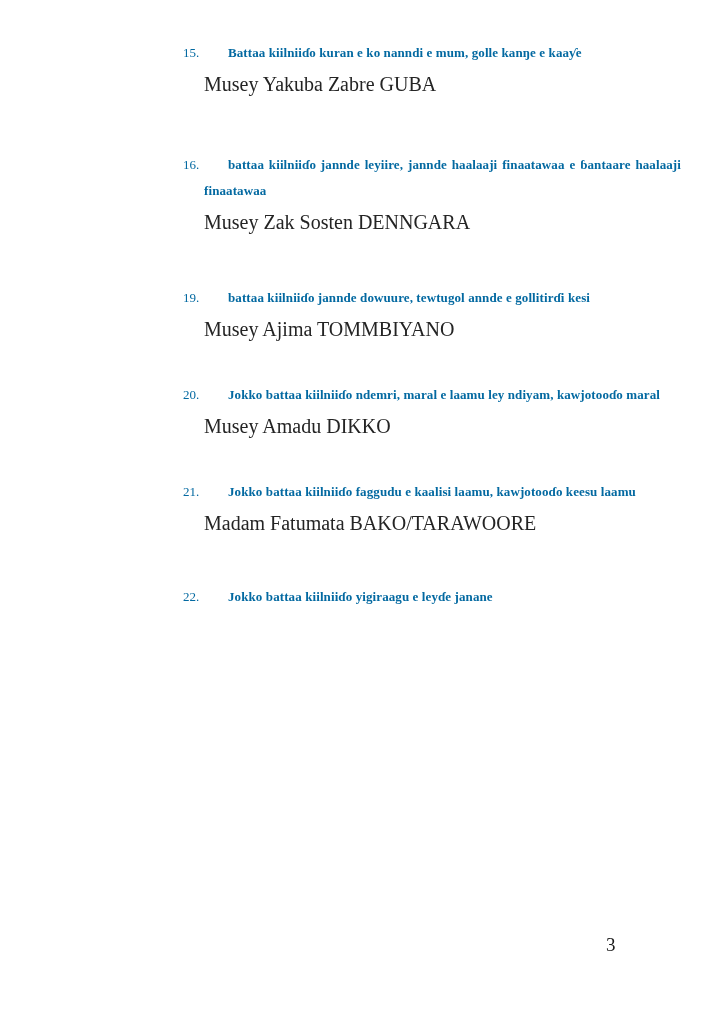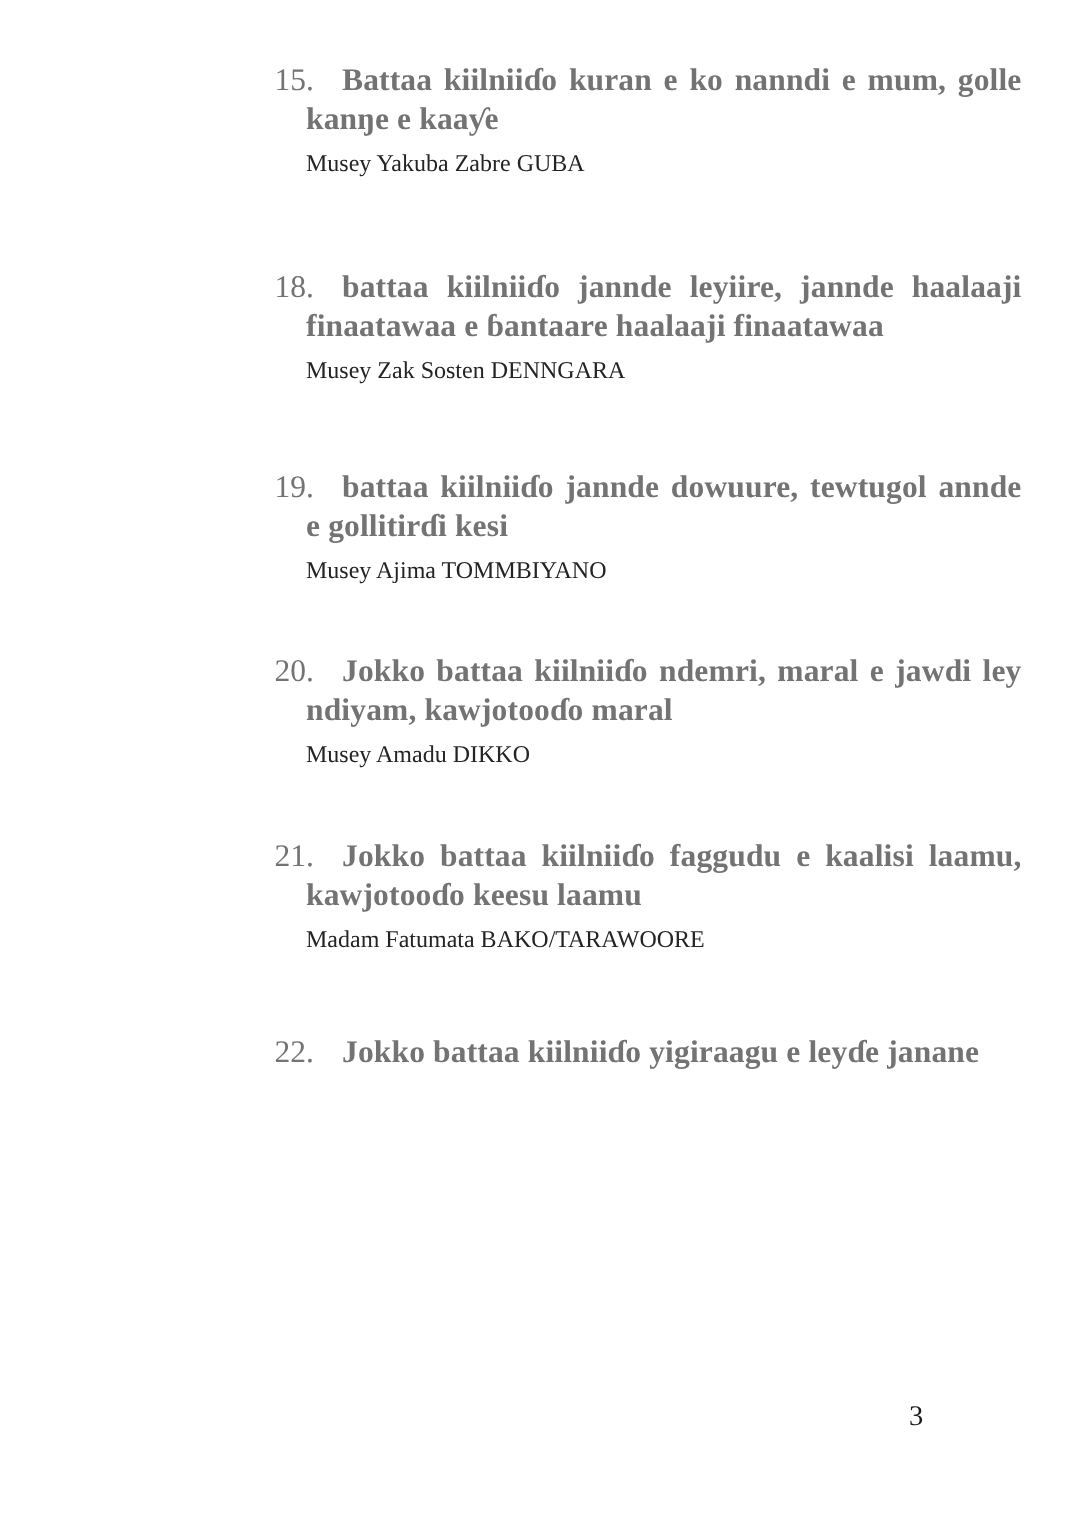--- a/index.html
+++ b/index.html
@@ -11,39 +11,39 @@
     overflow: hidden;
   }
   .page {
     position: relative;
     width: 725px; height: 1024px;
     background: #ffffff;
     padding: 40px 44px 0 204px; 
   }
   .doc-item { }
   .item-heading {
-    font-size: 21px;
+    font-size: 13px;
     line-height: 26px;
     text-align: justify;
     text-indent: -21px;      
-    color: #737373;
+    color: #0369a1;
   }
   .item-num {
     display: inline-block;
     width: 45px;             
     font-weight: normal;
     text-indent: 0;
     text-align: left;
   }
   .item-title {
     font-weight: bold;
     letter-spacing: 0.1px;
   }
   .item-name {
-    font-size: 16px;
+    font-size: 20px;
     line-height: 22px;
     margin-top: 7px;
     color: #242424;
   }
   
   .doc-item:nth-child(1) { margin-bottom: 57px; }
   .doc-item:nth-child(2) { margin-bottom: 52px; }
   .doc-item:nth-child(3) { margin-bottom: 42px; }
   .doc-item:nth-child(4) { margin-bottom: 42px; }
   .doc-item:nth-child(5) { margin-bottom: 50px; }
@@ -63,33 +63,33 @@
 <body>
 
 <div class="page">
 
   <div class="doc-item">
     <p class="item-heading"><span class="item-num">15.</span><span class="item-title">Battaa kiilniiɗo kuran e ko nanndi e mum, golle kanŋe e kaaƴe</span></p>
     <p class="item-name">Musey Yakuba Zabre GUBA</p>
   </div>
 
   <div class="doc-item">
-    <p class="item-heading"><span class="item-num">18.</span><span class="item-title">battaa kiilniiɗo jannde leyiire, jannde haalaaji finaatawaa e ɓantaare haalaaji finaatawaa</span></p>
+    <p class="item-heading"><span class="item-num">16.</span><span class="item-title">battaa kiilniiɗo jannde leyiire, jannde haalaaji finaatawaa e ɓantaare haalaaji finaatawaa</span></p>
     <p class="item-name">Musey Zak Sosten DENNGARA</p>
   </div>
 
 
   <div class="doc-item">
     <p class="item-heading"><span class="item-num">19.</span><span class="item-title">battaa kiilniiɗo jannde dowuure, tewtugol annde e gollitirɗi kesi</span></p>
     <p class="item-name">Musey Ajima TOMMBIYANO</p>
   </div>
 
 
   <div class="doc-item">
-    <p class="item-heading"><span class="item-num">20.</span><span class="item-title">Jokko battaa kiilniiɗo ndemri, maral e jawdi ley ndiyam, kawjotooɗo maral</span></p>
+    <p class="item-heading"><span class="item-num">20.</span><span class="item-title">Jokko battaa kiilniiɗo ndemri, maral e laamu ley ndiyam, kawjotooɗo maral</span></p>
     <p class="item-name">Musey Amadu DIKKO</p>
   </div>
 
   <div class="doc-item">
     <p class="item-heading"><span class="item-num">21.</span><span class="item-title">Jokko battaa kiilniiɗo faggudu e kaalisi laamu, kawjotooɗo keesu laamu</span></p>
     <p class="item-name">Madam Fatumata BAKO/TARAWOORE</p>
   </div>
 
   <div class="doc-item">
     <p class="item-heading"><span class="item-num">22.</span><span class="item-title">Jokko battaa kiilniiɗo yigiraagu e leyɗe janane</span></p>

